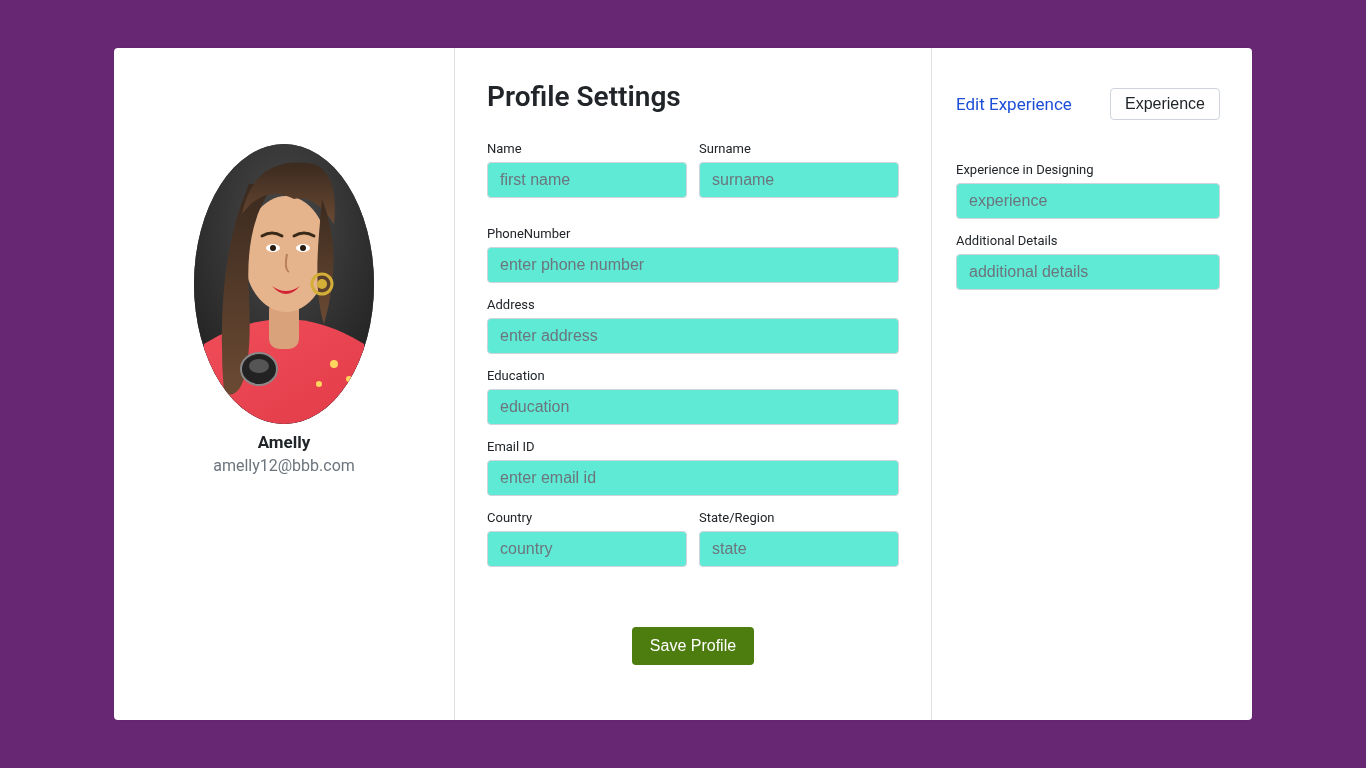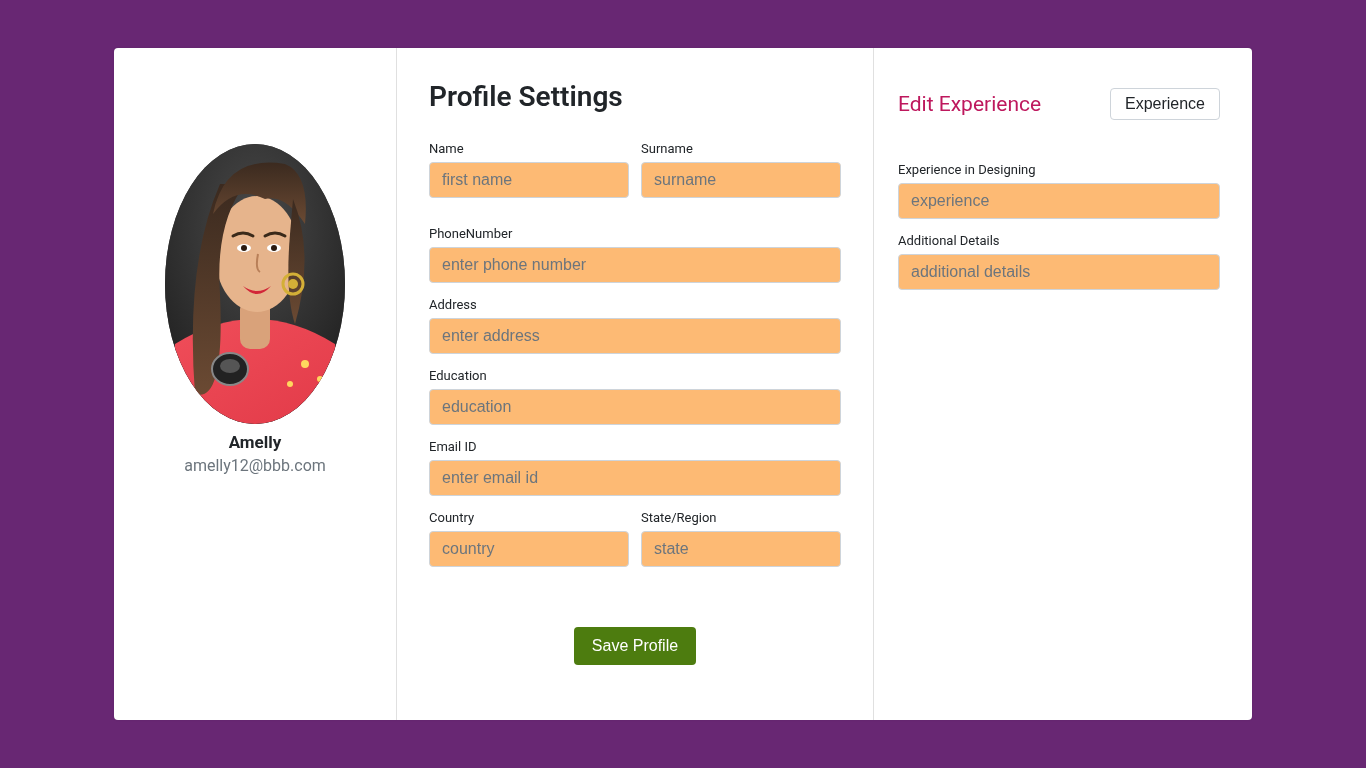--- a/index.html
+++ b/index.html
@@ -11,21 +11,21 @@
     padding: 48px 114px;
   }
   .card {
     background: #fff;
     border-radius: 4px;
     display: flex;
     height: 672px;
     box-shadow: 0 0 2px rgba(0,0,0,0.1);
   }
   .col-left {
-    width: 283px;
+    width: 341px;
     border-right: 1px solid #e0e0e0;
     display: flex;
     flex-direction: column;
     align-items: center;
     padding-top: 96px;
   }
   .col-mid {
     width: 477px;
     border-right: 1px solid #e0e0e0;
     padding: 32px 32px 40px 32px;
@@ -75,21 +75,21 @@
     color: #212529;
     margin-bottom: 6px;
   }
   input[type="text"] {
     width: 100%;
     padding: 8px 12px;
     font-size: 16px;
     border: 1px solid #ced4da;
     border-radius: 4px;
     color: #495057;
-    background: #fdba74;
+    background: #5eead4;
   }
   input[type="text"]::placeholder { color: #6c757d; }
   .save-wrap {
     text-align: center;
     margin-top: 44px;
   }
   .btn-save {
     background: #4d7c0f;
     color: #fff;
     border: none;
@@ -98,22 +98,22 @@
     font-size: 16px;
     cursor: pointer;
   }
   .right-header {
     display: flex;
     justify-content: space-between;
     align-items: center;
     margin-bottom: 42px;
   }
   .right-header .heading {
-    font-size: 21px;
-    color: #be185d;
+    font-size: 17px;
+    color: #1d4ed8;
   }
   .btn-exp {
     background: #fff;
     border: 1px solid #ced4da;
     border-radius: 4px;
     padding: 6px 14px;
     font-size: 16px;
     color: #212529;
     cursor: pointer;
   }

